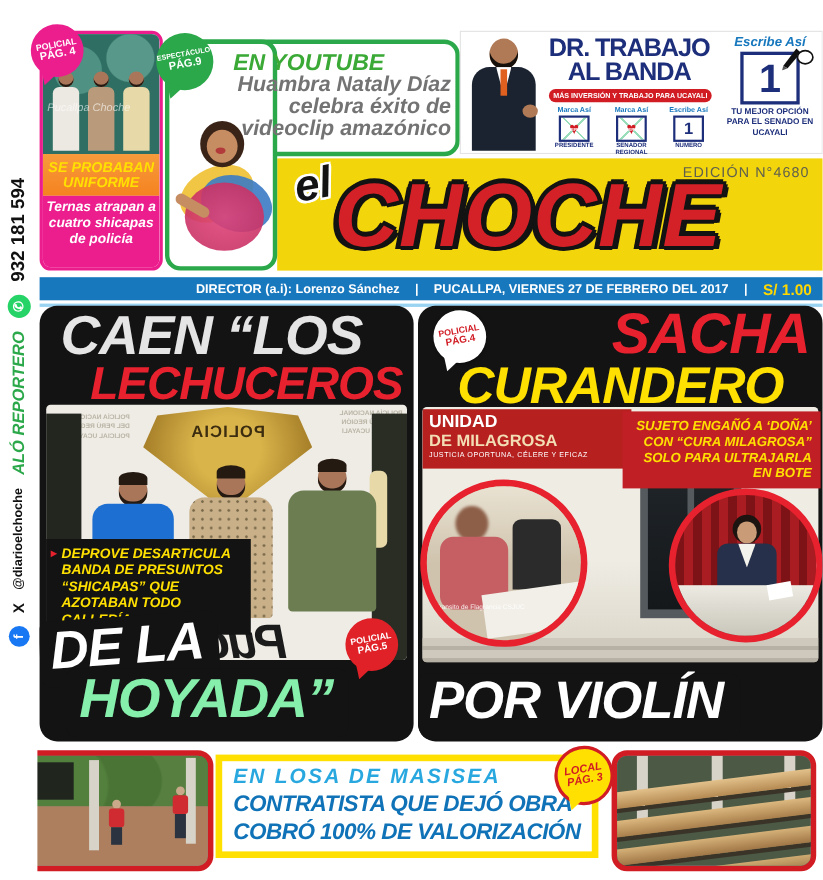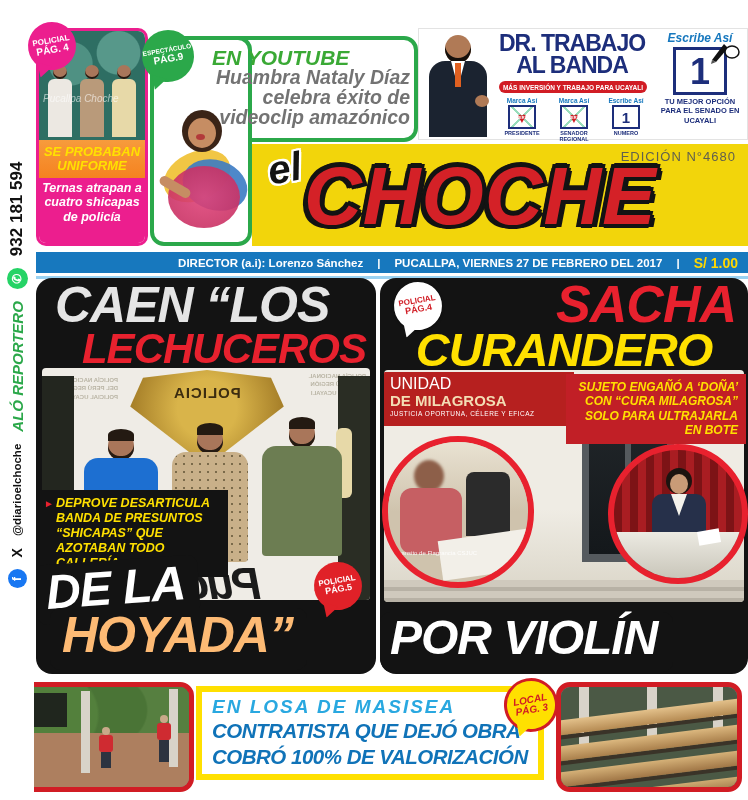--- a/index.html
+++ b/index.html
@@ -90,26 +90,26 @@
   #shield span { transform:scaleX(-1); color:#3c2c10; font-weight:900; font-size:15px; margin-top:14px; letter-spacing:1px; }
   .man { position:absolute; }
   .man .head { position:absolute; left:50%; transform:translateX(-50%); top:0; width:26px; height:28px; border-radius:50% 50% 45% 45%; background:#a9765a; box-shadow:0 -4px 0 #241a12 inset; }
   .man .hair { position:absolute; left:50%; transform:translateX(-50%); top:-3px; width:26px; height:12px; border-radius:50% 50% 0 0; background:#241a12; }
   .man .shirt { position:absolute; left:0; top:26px; width:100%; height:110px; border-radius:14px 14px 4px 4px; }
   .officer { position:absolute; top:8px; width:40px; height:224px; background:#23261f; }
   #lcaption { position:absolute; left:6px; top:212px; width:186px; background:#131313; color:#ffe000; font-weight:900; font-size:12.5px; line-height:1.2; padding:6px 8px 6px 14px; z-index:4; font-style:italic; }
   #lcaption .arrow { position:absolute; left:2px; top:8px; color:#e8212e; font-size:10px; }
   #lwatermark { position:absolute; left:128px; top:284px; font-size:44px; font-weight:900; color:#1b1b1b; transform:scaleX(-1); z-index:3; letter-spacing:-2px; }
   #l-b1 { position:absolute; left:0px; top:282px; padding:4px 14px 8px 10px; color:#fff; font-size:48px; transform:rotate(-4deg); z-index:4; }
-  #l-b2 { position:absolute; left:14px; top:330px; padding:2px 14px 10px 12px; color:#fdba74; font-size:50px; z-index:4;text-align:center; }
+  #l-b2 { position:absolute; left:24px; top:330px; padding:2px 14px 10px 12px; color:#86efac; font-size:50px; z-index:4;text-align:center; }
 
   
   #rphoto { left:4px; top:92px; width:360px; height:232px; background:linear-gradient(#efece4 60%, #d9d4c6); border-radius:4px; }
   #rsign { position:absolute; left:0; top:2px; width:190px; height:54px; background:#b6201f; color:#fff; padding:4px 6px; line-height:1.05; }
-  #rsign .s1 { font-weight:400; font-size:16px; }
+  #rsign .s1 { font-weight:700; font-size:16px; }
   #rsign .s2 { font-weight:900; font-size:15px; color:#f3ddb4; }
   #rsign .s3 { font-size:6.5px; margin-top:2px; color:#fff; letter-spacing:.5px; }
   #rdoor { position:absolute; left:198px; top:12px; width:92px; height:180px; background:#555a5e; padding:6px; }
   #rdoor .pane { position:absolute; top:10px; bottom:8px; width:36px; background:linear-gradient(#23282c,#14181b); }
   #rsteps { position:absolute; left:0; bottom:0; width:100%; height:22px; background:repeating-linear-gradient(#cfc9bd 0 7px, #b7b1a5 7px 11px); }
   #rcaption { position:absolute; right:2px; top:96px; width:180px; background:#c11f26; color:#ffe000; font-weight:900; font-size:12px; line-height:1.2; text-align:right; padding:6px 8px; z-index:4; font-style:italic; }
   .inset { position:absolute; border:6px solid #e8212e; border-radius:50%; overflow:hidden; z-index:3; background:#cfc3ad; }
   #inset-l { left:2px; top:158px; width:152px; height:152px; }
   #inset-r { left:228px; top:166px; width:140px; height:140px; }
   #inset-l .cap { position:absolute; left:8px; bottom:26px; color:#fff; font-size:6px; opacity:.9; }

